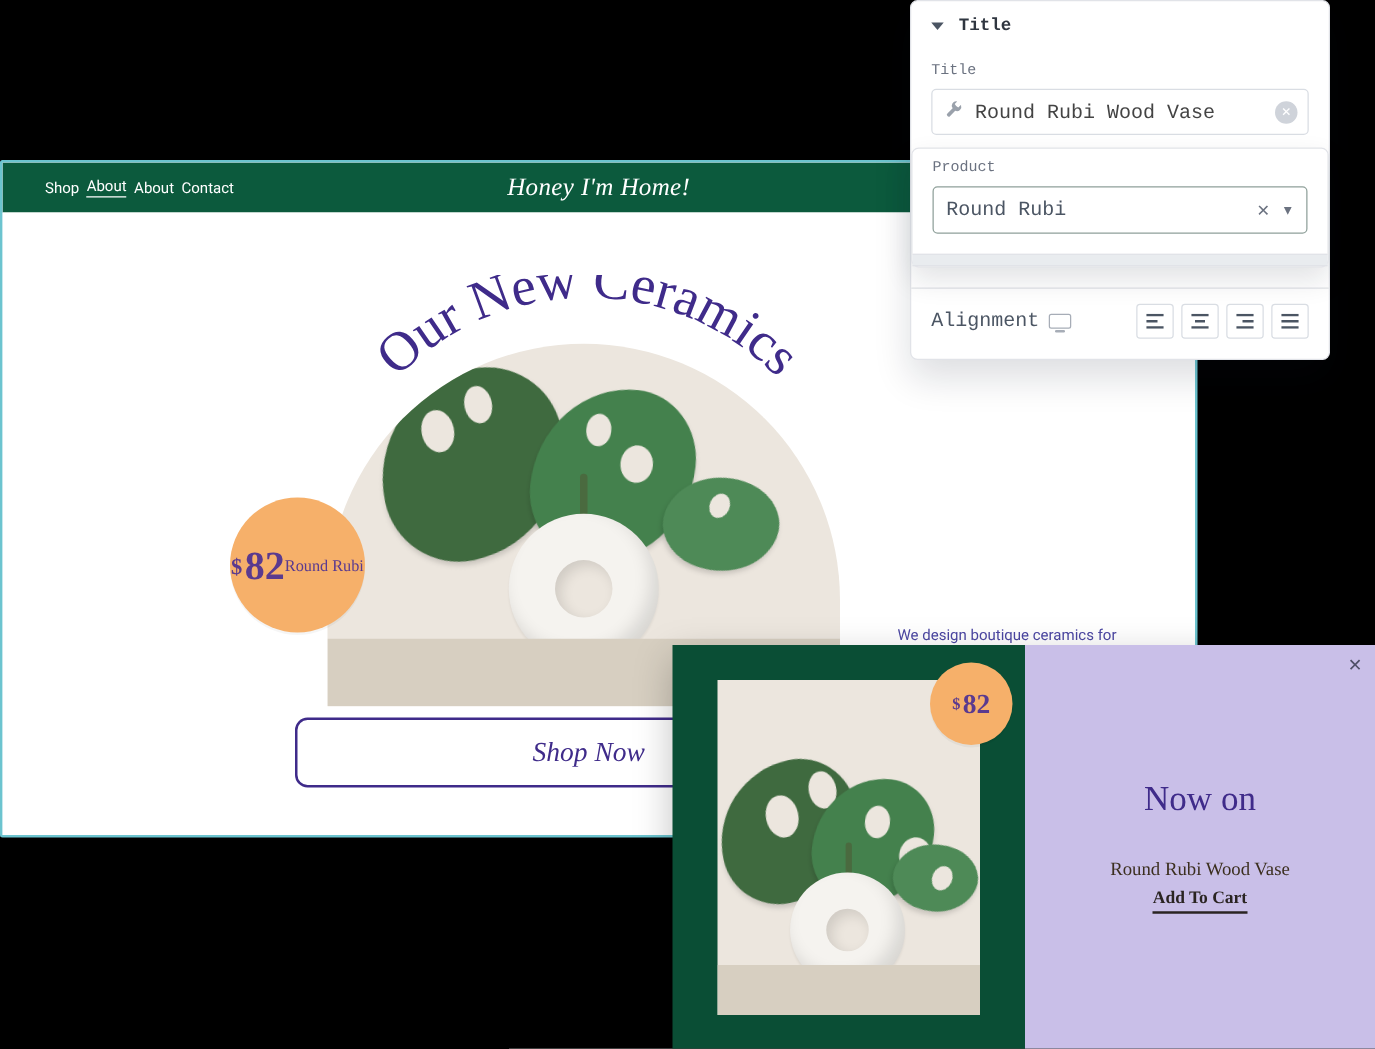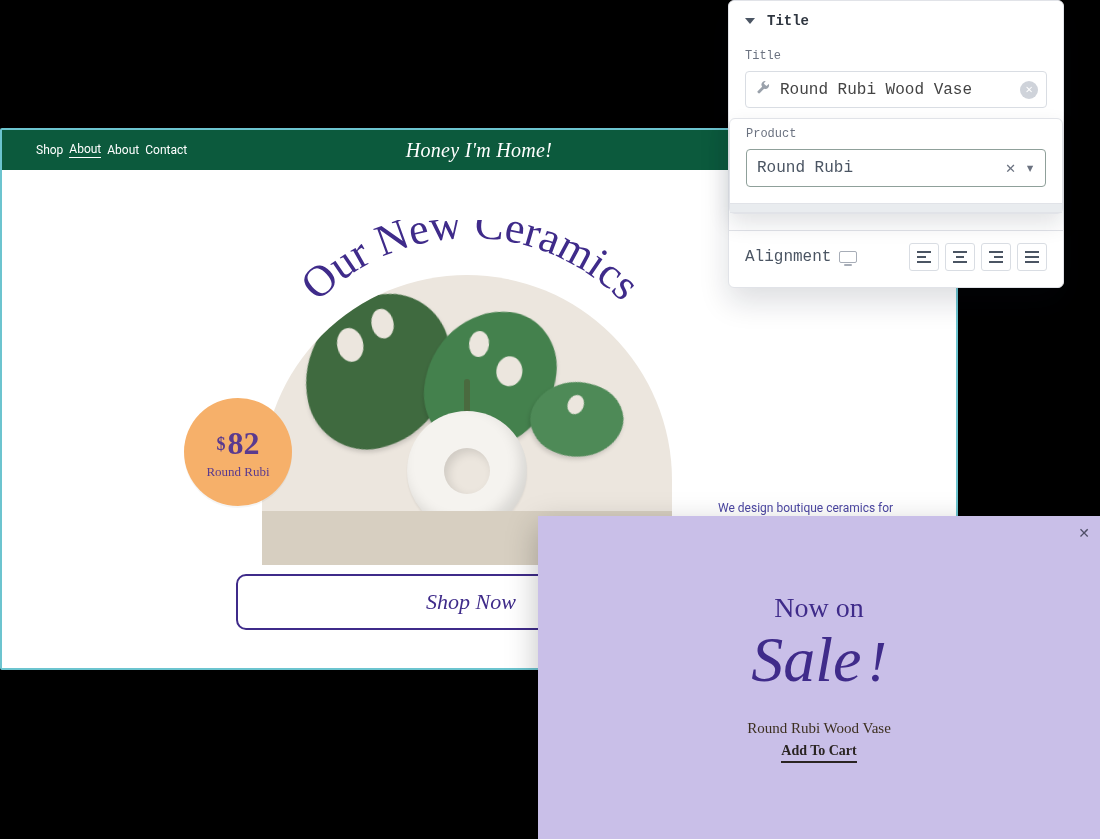--- a/index.html
+++ b/index.html
@@ -132,21 +132,21 @@
     font-size:44px;
   }
 
   
   .price-badge{
     position:absolute;
     left:182px; top:228px;
     width:108px;height:108px;border-radius:50%;
     background:var(--peach);
     color:#5a3a8f;
-    display:flex;flex-direction:column;align-items:center;justify-content:center;
+    display:flex;align-items:center;justify-content:center;
     box-shadow:0 2px 0 rgba(0,0,0,.04);
   }
   .price-badge .price{font-family:"Georgia",serif;font-size:32px;font-weight:600}
   .price-badge .price .cur{font-size:18px;vertical-align:4px;margin-right:2px}
   .price-badge .name{font-family:"Georgia",serif;font-size:13px;margin-top:2px}
 
   
   .shop-btn{
     position:absolute;
     left:234px; bottom:38px;
@@ -408,24 +408,38 @@
             <rect x="0" y="0" width="14" height="2" fill="#4b5563"></rect>
             <rect x="0" y="5" width="14" height="2" fill="#4b5563"></rect>
             <rect x="0" y="10" width="14" height="2" fill="#4b5563"></rect>
           </svg>
       </span>
     </div>
   </div>
 </div>
 
 <div class="popup">
+  <div class="left">
+    <div class="mini-img">
+      <span class="leaf l1"></span>
+      <span class="leaf l2"></span>
+      <span class="leaf l3"></span>
+      <div class="vase">
+        <span class="stem"></span>
+        <span class="ring"></span>
+      </div>
+      <div class="shelf"></div>
+    </div>
+    <div class="price-badge small">
+      <div class="price">
+        <span class="cur">$</span><span>82</span>
+      </div>
+    </div>
+  </div>
   <div class="right">
     <span class="close">✕</span>
     <div class="sale-title">
       <div class="top">Now on</div>
-      <div class="bottom">
-        <span>Sale</span><span class="bang">!</span>
-      </div>
     </div>
     <div class="prod">Round Rubi Wood Vase</div>
     <div class="cart">Add To Cart</div>
   </div>
 </div>
 
 </body></html>

